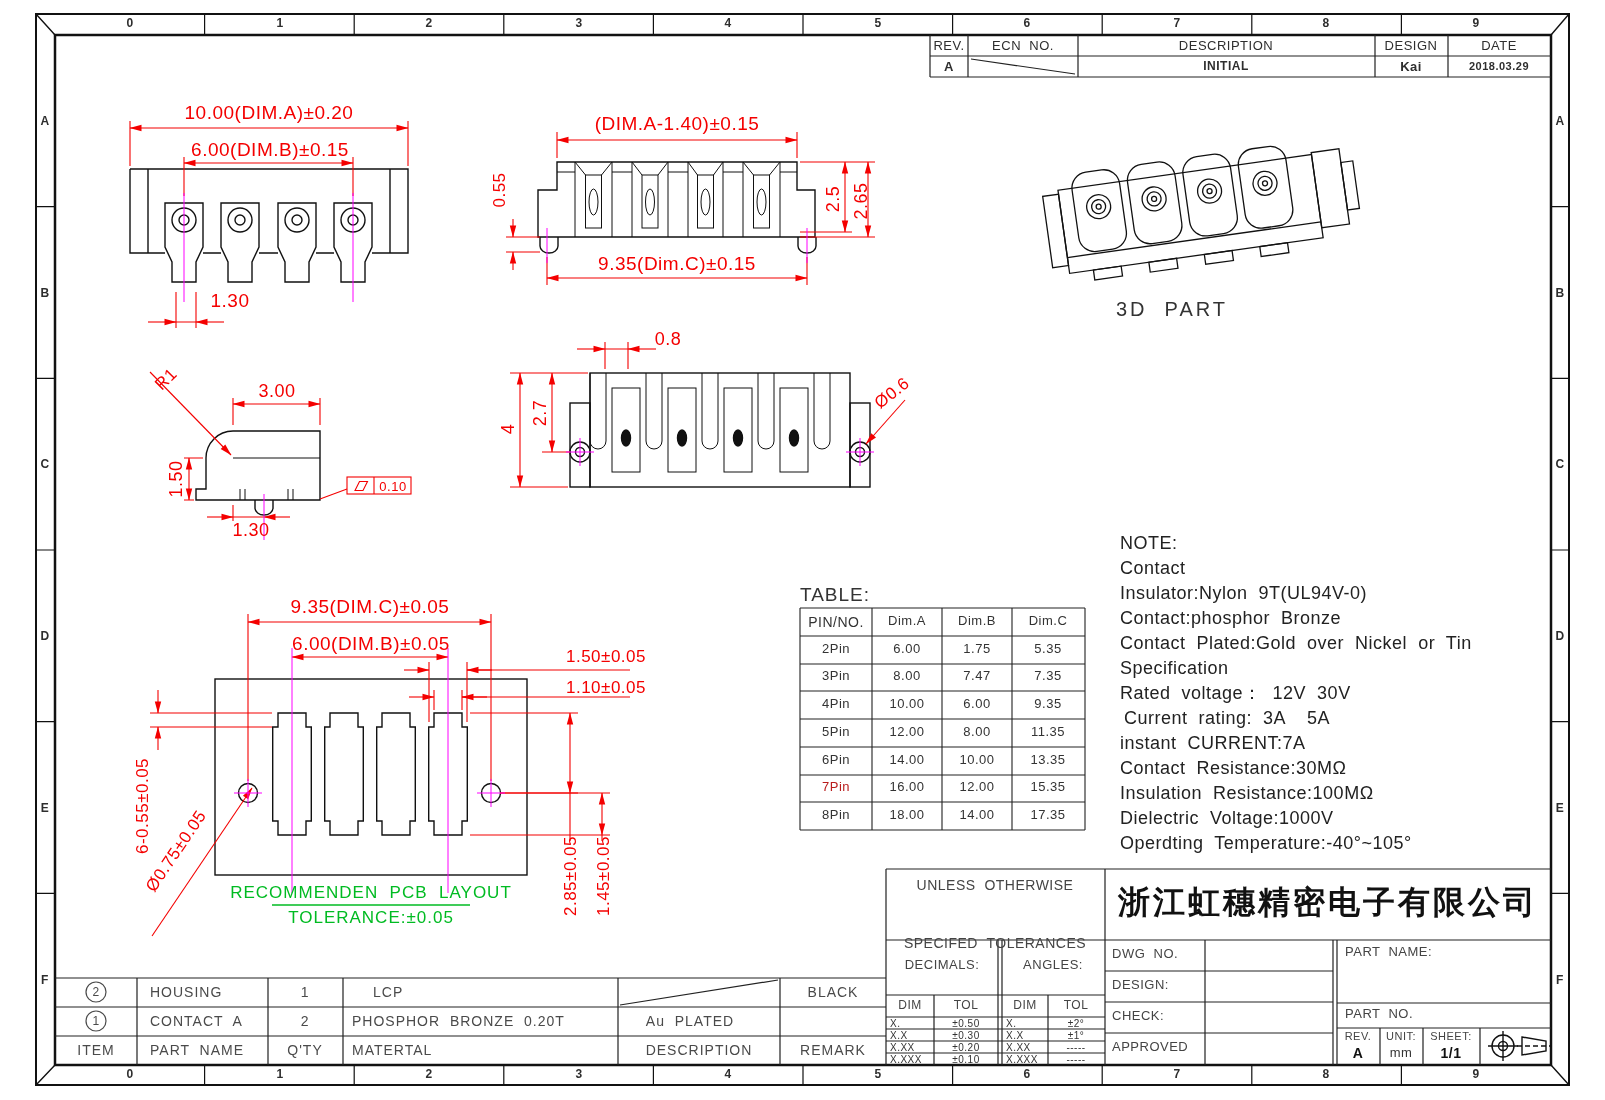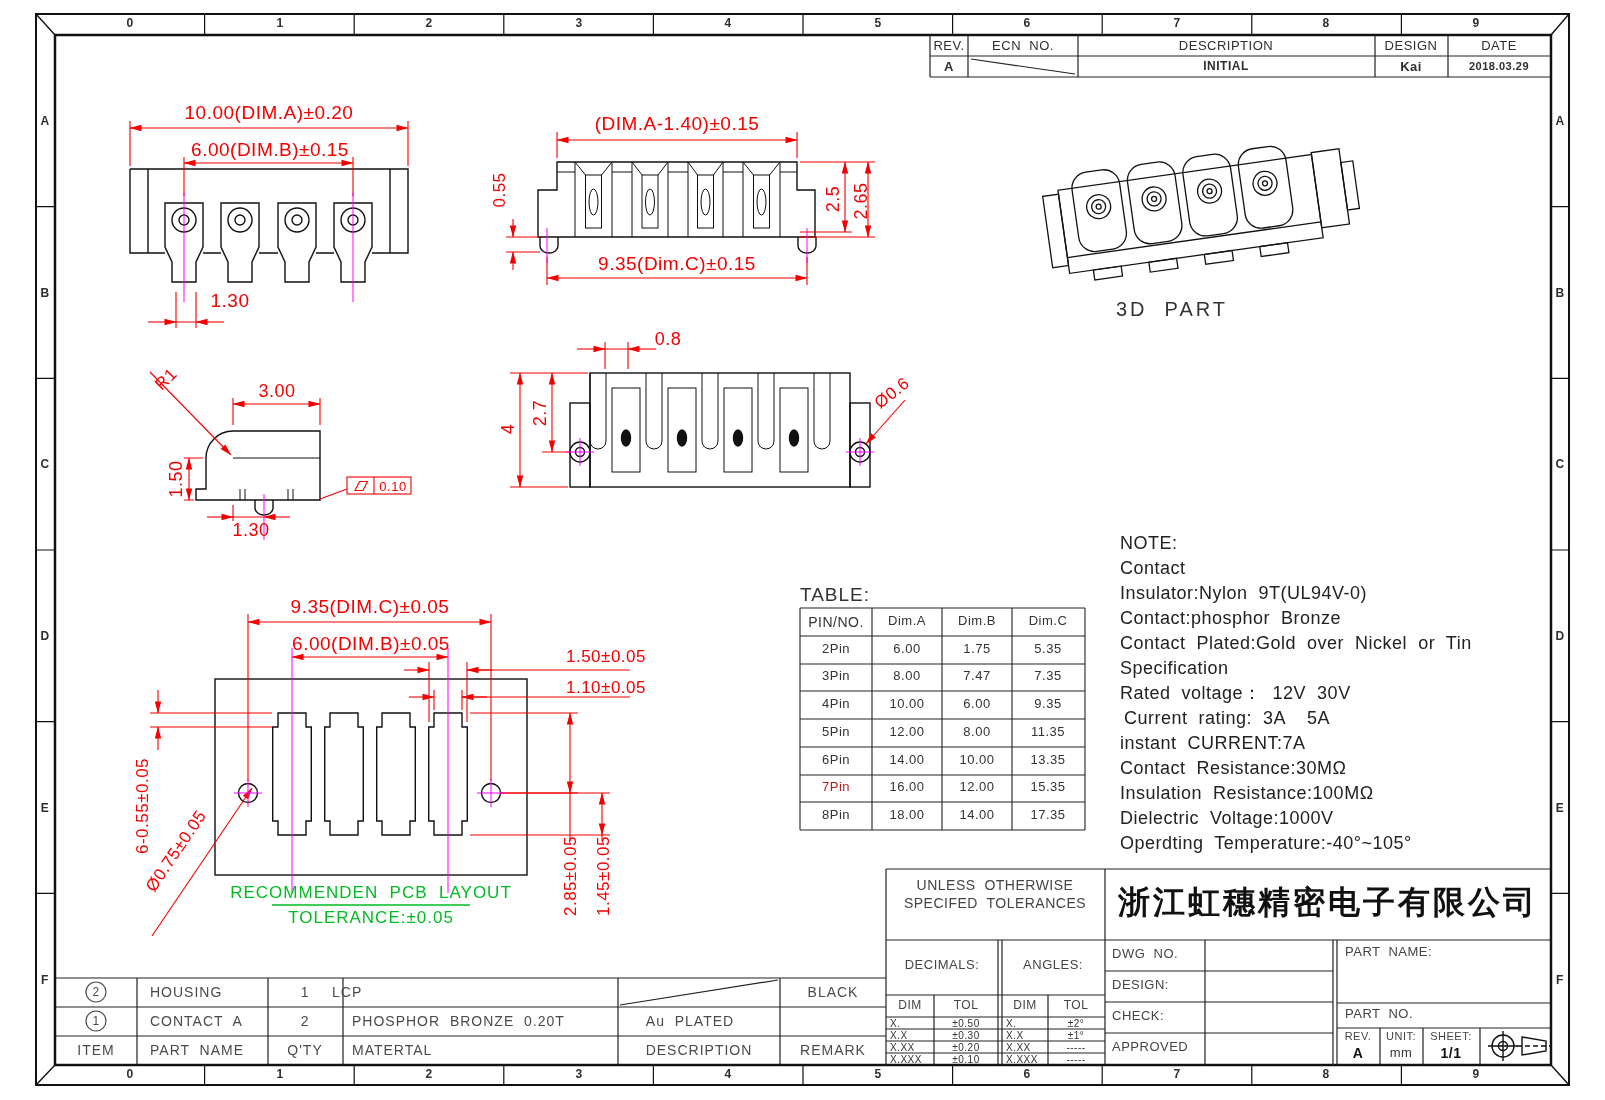--- a/index.html
+++ b/index.html
@@ -367,36 +367,36 @@
 <div class="t f18" style="left:1124px;top:709px;color:#222">Current  rating:  3A    5A</div>
 <div class="t f18" style="left:1120px;top:734px;color:#222">instant  CURRENT:7A</div>
 <div class="t f18" style="left:1120px;top:759px;color:#222">Contact  Resistance:30MΩ</div>
 <div class="t f18" style="left:1120px;top:784px;color:#222">Insulation  Resistance:100MΩ</div>
 <div class="t f18" style="left:1120px;top:809px;color:#222">Dielectric  Voltage:1000V</div>
 <div class="t f18" style="left:1120px;top:834px;color:#222">Operdting  Temperature:-40°~105°</div>
 
 <div class="t c f12 gry" style="left:96px;top:986px">2</div>
 <div class="t f14 gry ls1" style="left:150px;top:985px">HOUSING</div>
 <div class="t c f14 gry" style="left:305px;top:985px">1</div>
-<div class="t f14 gry ls1" style="left:332px;top:985px">LCP</div>
+<div class="t f14 gry ls1" style="left:373px;top:985px">LCP</div>
 <div class="t c f14 gry ls1" style="left:833px;top:985px">BLACK</div>
 <div class="t c f12 gry" style="left:96px;top:1015px">1</div>
 <div class="t f14 gry ls1" style="left:150px;top:1014px">CONTACT  A</div>
 <div class="t c f14 gry" style="left:305px;top:1014px">2</div>
 <div class="t f14 gry ls1" style="left:352px;top:1014px">PHOSPHOR  BRONZE  0.20T</div>
 <div class="t c f14 gry ls1" style="left:690px;top:1014px">Au  PLATED</div>
 <div class="t c f14 gry ls1" style="left:96px;top:1043px">ITEM</div>
 <div class="t f14 gry ls1" style="left:150px;top:1043px">PART  NAME</div>
 <div class="t c f14 gry ls1" style="left:305px;top:1043px">Q'TY</div>
 <div class="t f14 gry ls1" style="left:352px;top:1043px">MATERTAL</div>
 <div class="t c f14 gry ls1" style="left:699px;top:1043px">DESCRIPTION</div>
 <div class="t c f14 gry ls1" style="left:833px;top:1043px">REMARK</div>
 
 <div class="t c f14" style="left:995px;top:878px;color:#444">UNLESS  OTHERWISE</div>
-<div class="t c f14" style="left:995px;top:896px;color:#444">SPECIFED  TOLERANCES</div>
+<div class="t c f14" style="left:995px;top:936px;color:#444">SPECIFED  TOLERANCES</div>
 <div class="t c f32 b ls3" style="left:1328px;top:886px;color:#111">浙江虹穗精密电子有限公司</div>
 <div class="t c f13" style="left:942px;top:958px;color:#444">DECIMALS:</div>
 <div class="t c f13" style="left:1053px;top:958px;color:#444">ANGLES:</div>
 <div class="t c f12" style="left:910px;top:999px;color:#444">DIM</div>
 <div class="t c f12" style="left:966px;top:999px;color:#444">TOL</div>
 <div class="t c f12" style="left:1025px;top:999px;color:#444">DIM</div>
 <div class="t c f12" style="left:1076px;top:999px;color:#444">TOL</div>
 <div class="t f10" style="left:890px;top:1019px;color:#333">X.</div>
 <div class="t c f10" style="left:966px;top:1019px;color:#333">±0.50</div>
 <div class="t f10" style="left:890px;top:1031px;color:#333">X.X</div>

